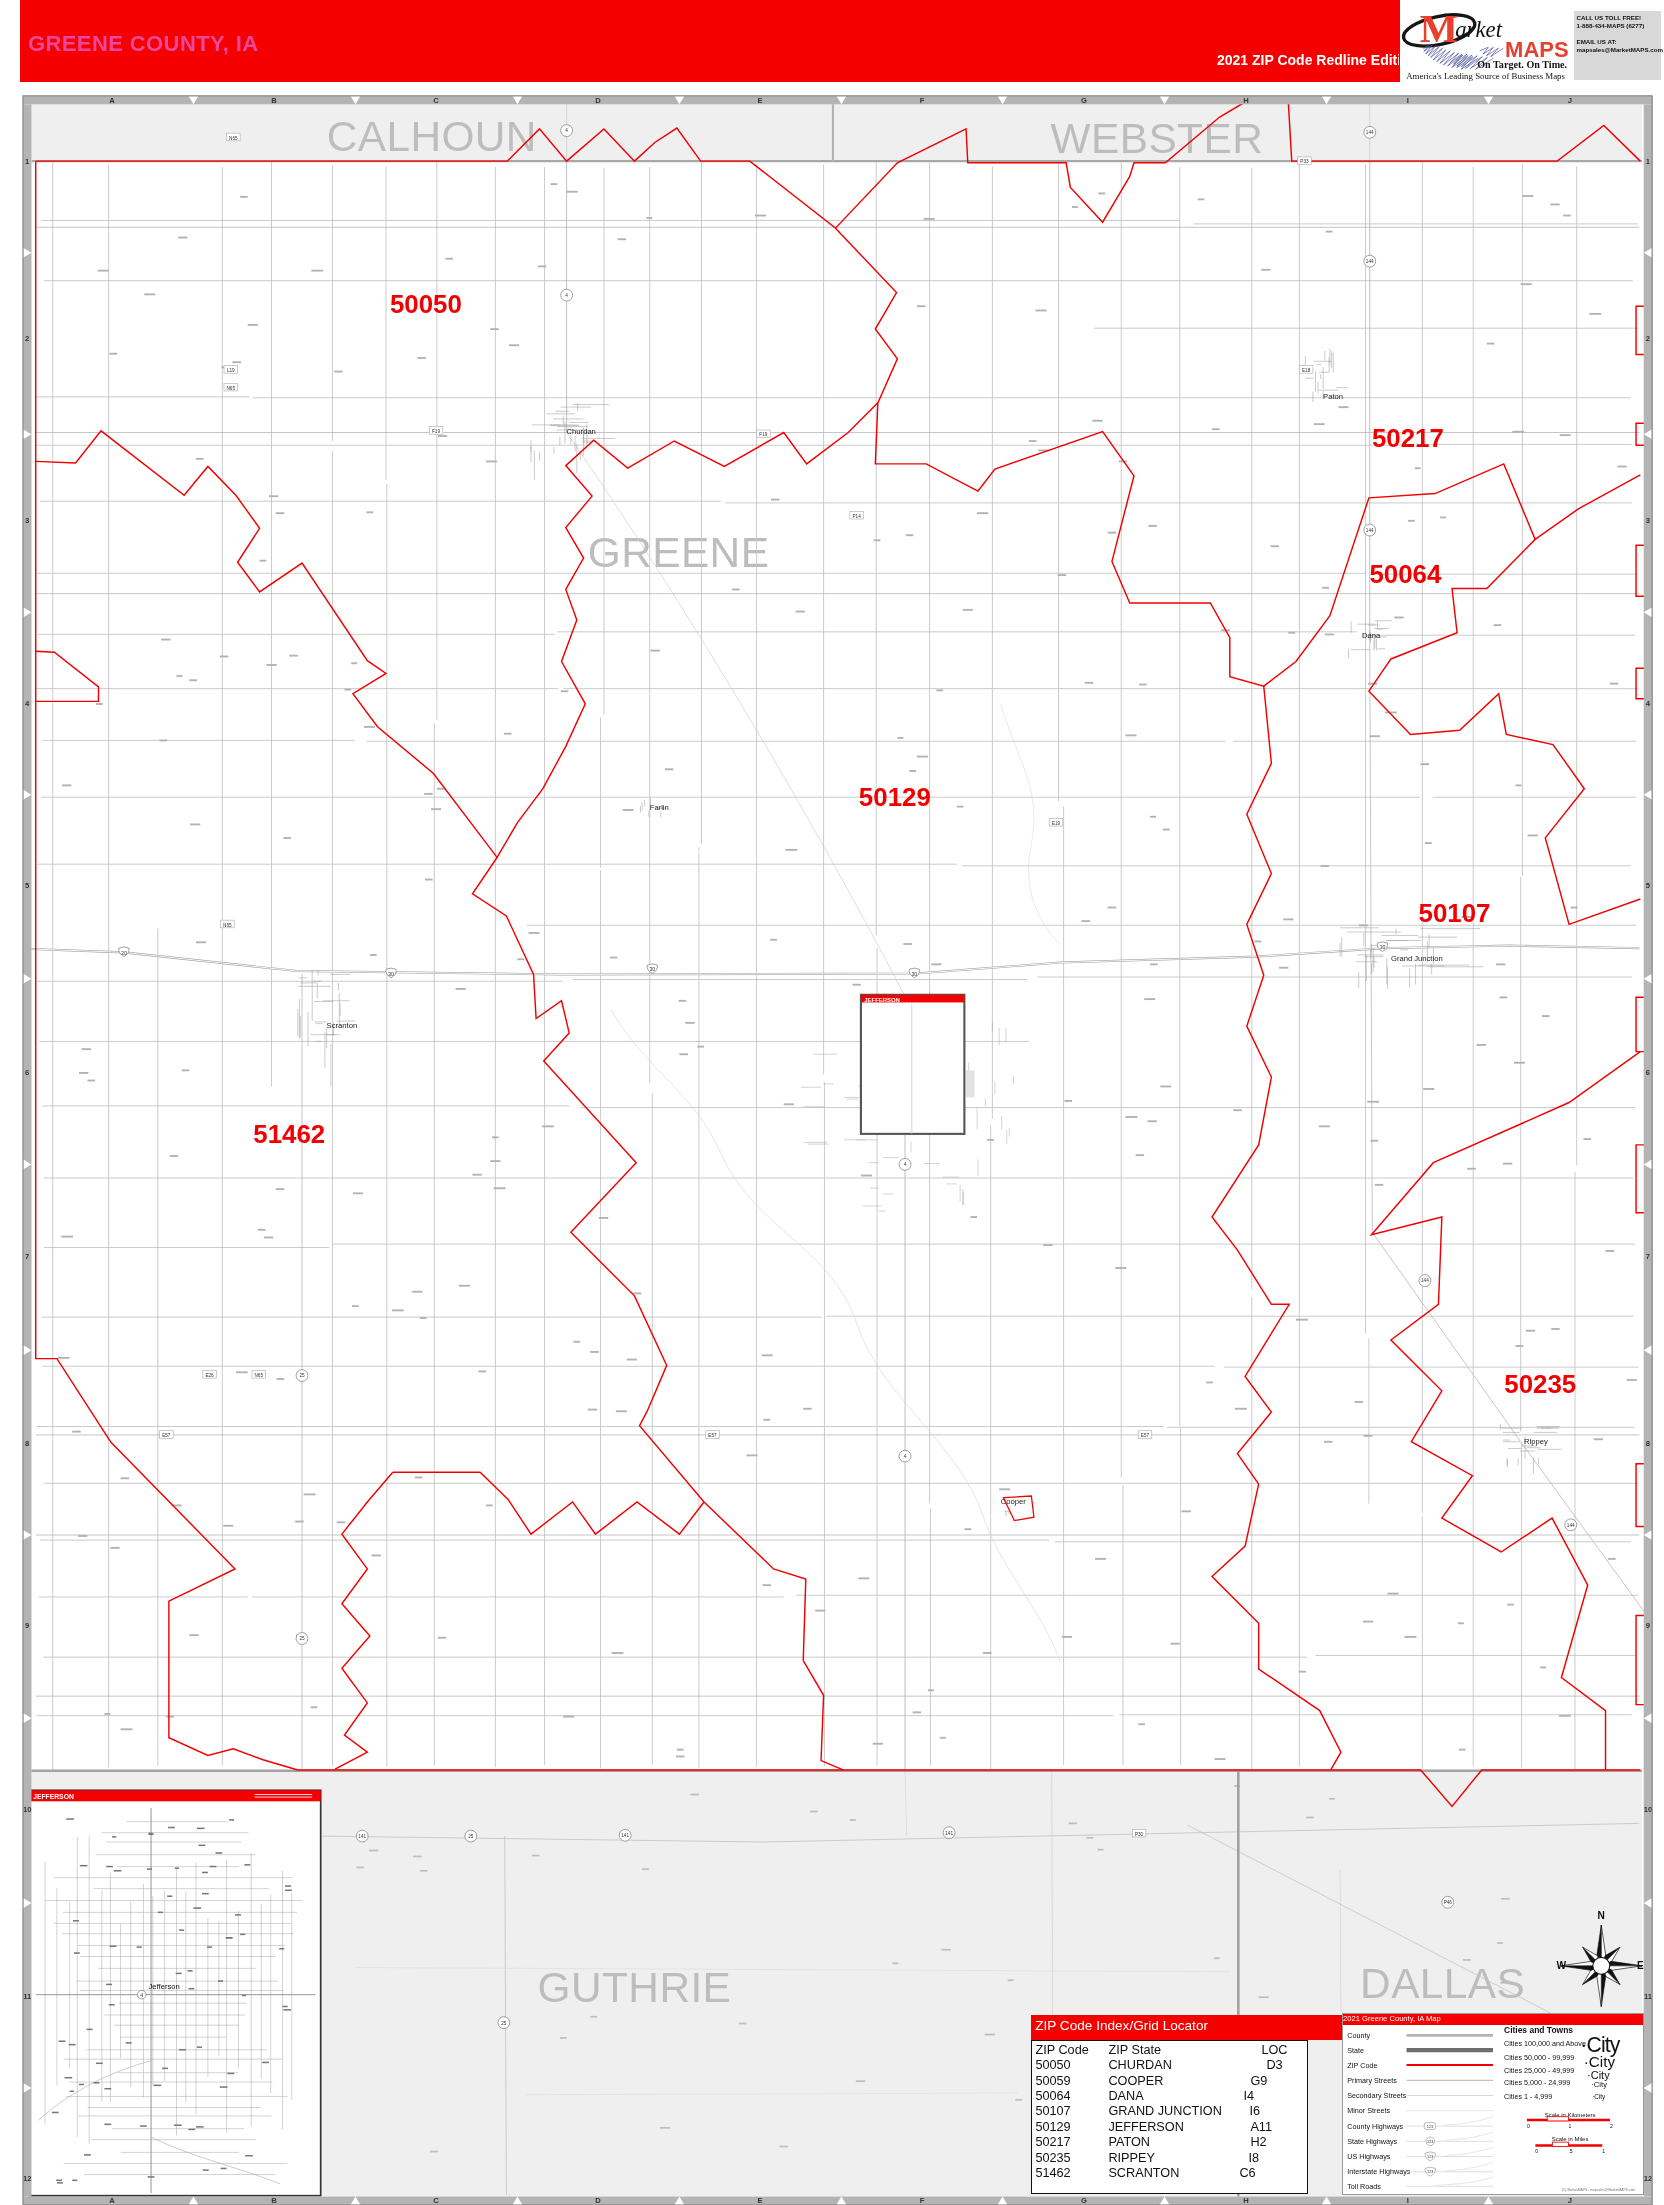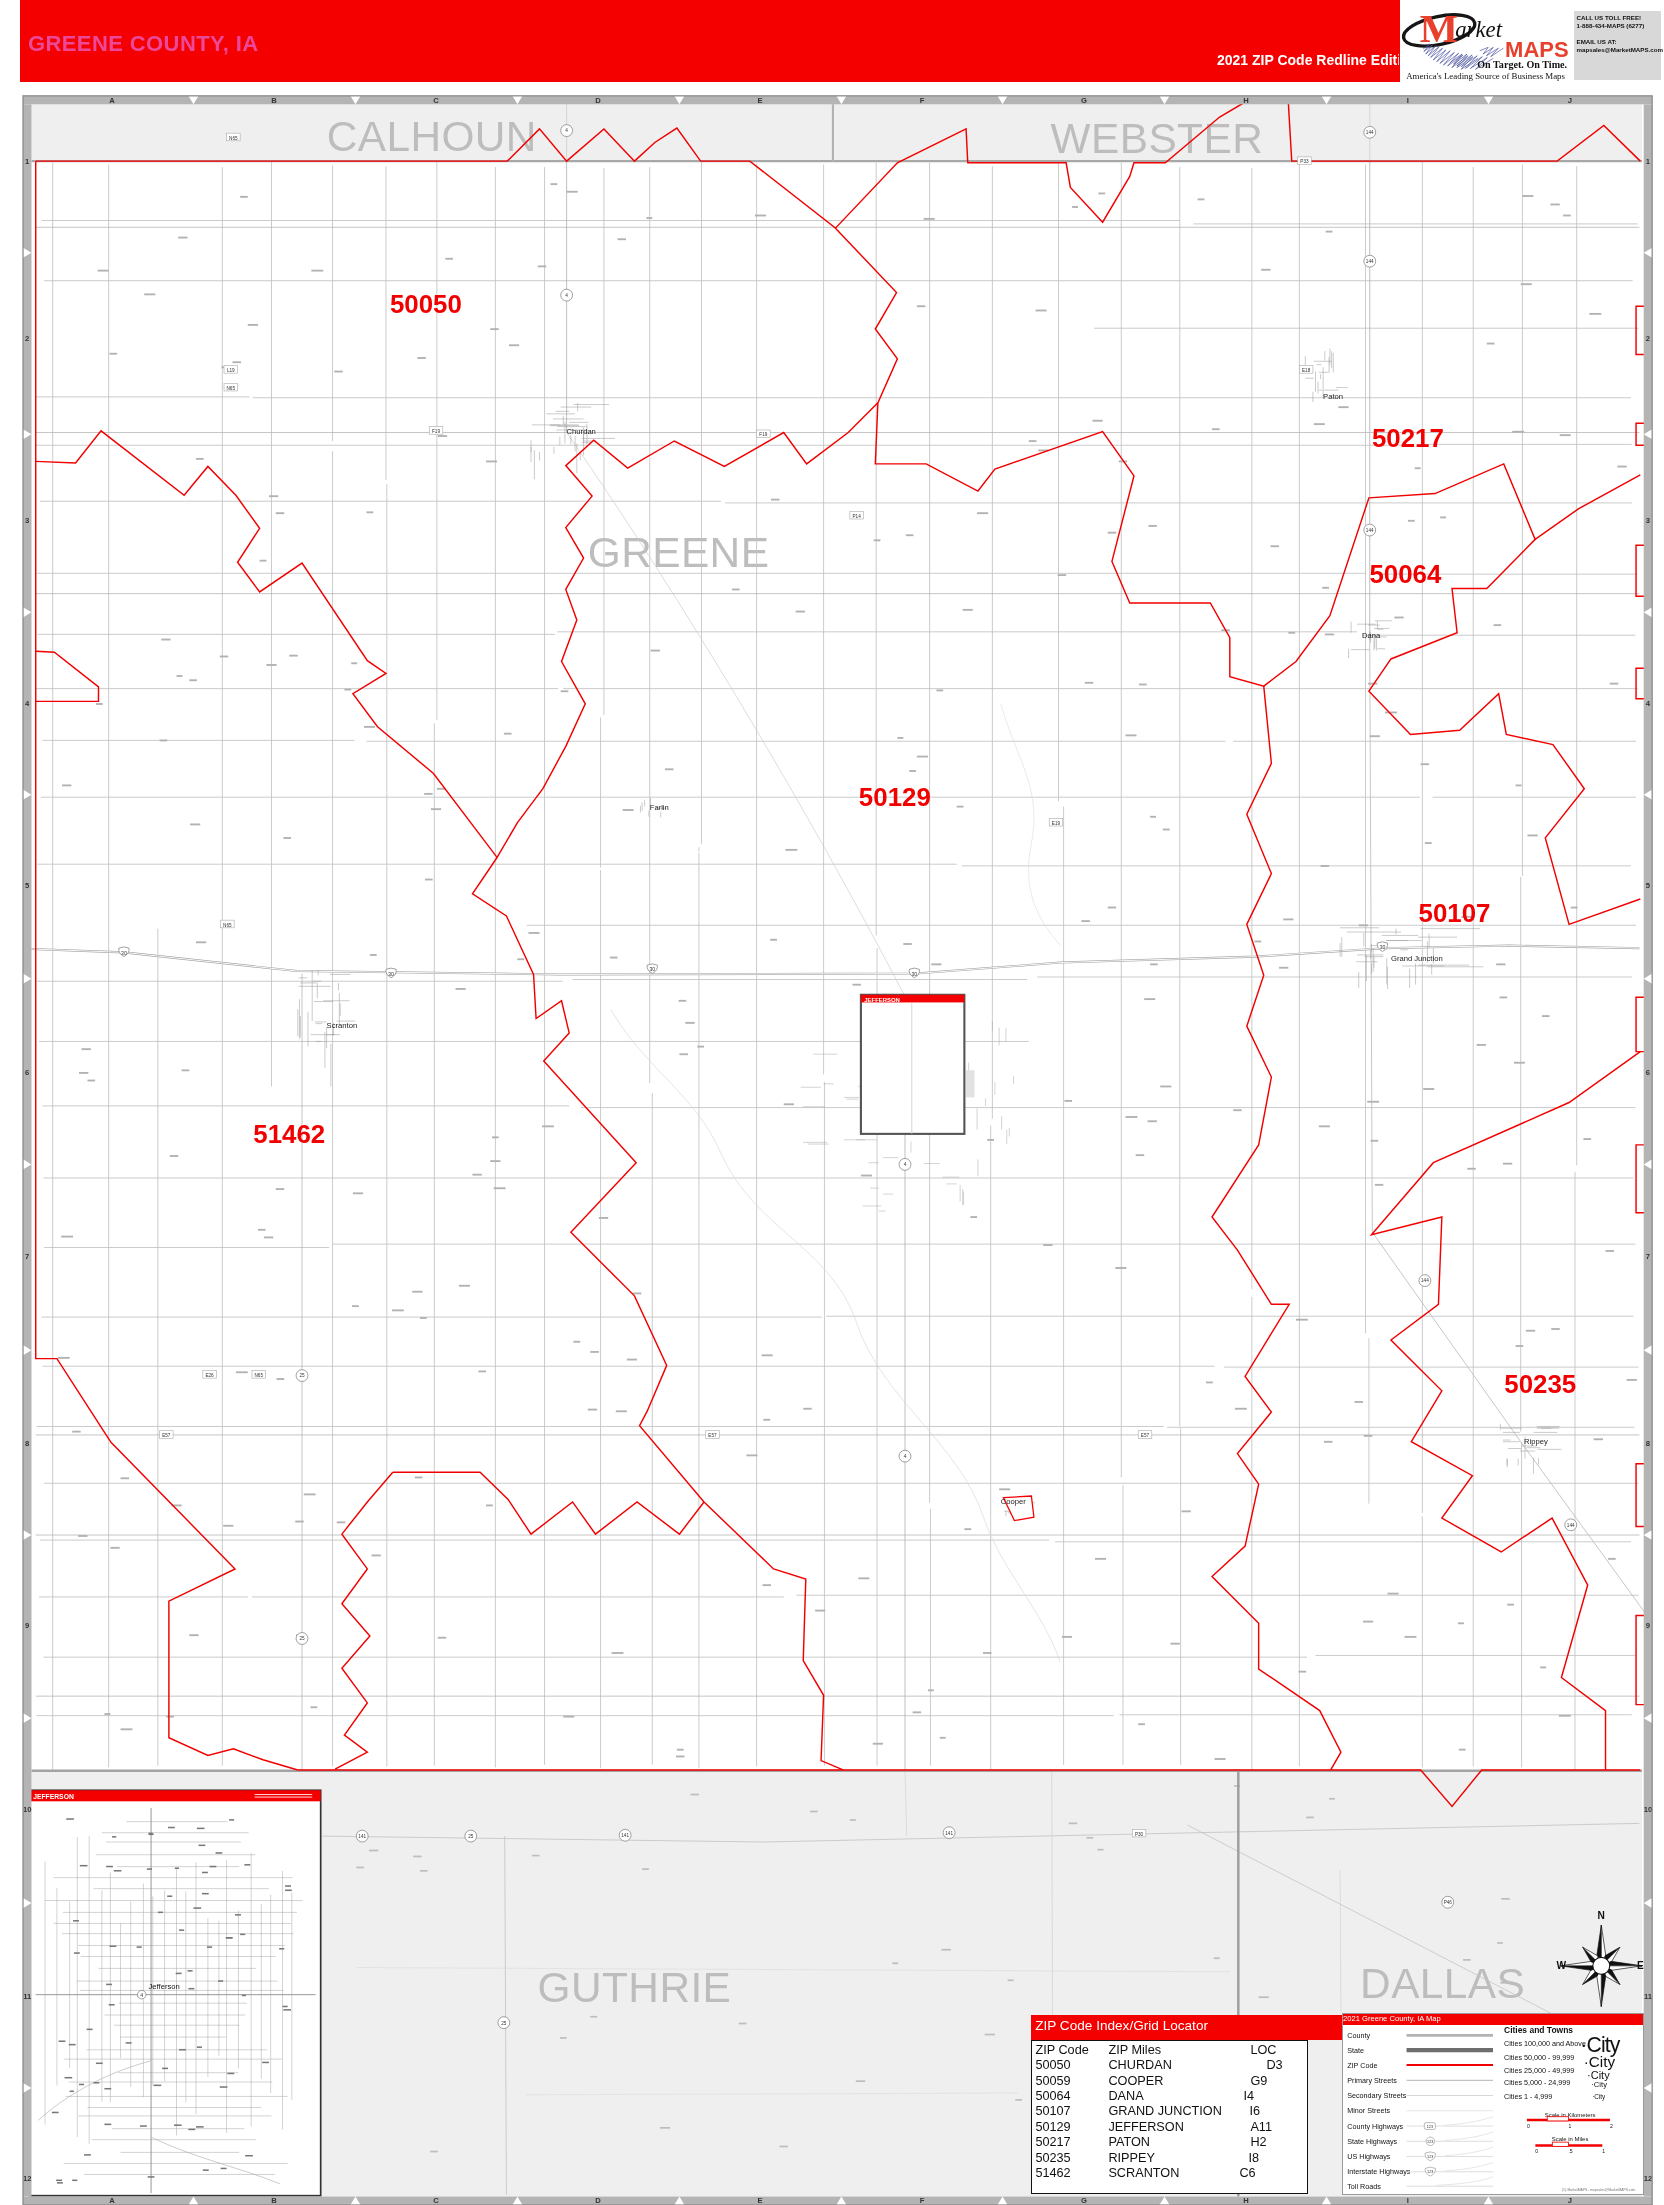--- a/index.html
+++ b/index.html
@@ -1029,21 +1029,21 @@
 <text x="32" y="2137" font-size="9" font-weight="bold" fill="#333" text-anchor="middle">10</text>
 <text x="1943" y="2137" font-size="9" font-weight="bold" fill="#333" text-anchor="middle">10</text>
 <text x="32" y="2357" font-size="9" font-weight="bold" fill="#333" text-anchor="middle">11</text>
 <text x="1943" y="2357" font-size="9" font-weight="bold" fill="#333" text-anchor="middle">11</text>
 <text x="32" y="2572" font-size="9" font-weight="bold" fill="#333" text-anchor="middle">12</text>
 <text x="1943" y="2572" font-size="9" font-weight="bold" fill="#333" text-anchor="middle">12</text>
 <rect x="27" y="113" width="1921" height="2487" fill="none" stroke="#8a8a8a" stroke-width="1.5"></rect>
 </svg>
 <div class="abs" style="left:1031px;top:2015px;width:336px;height:24.6px;background:#f40000;color:#fff;font-size:13.6px;padding:3.4px 0 0 4.2px">ZIP Code Index/Grid Locator</div>
 <div class="abs" style="left:1031px;top:2040px;width:277px;height:154px;background:#fff;border:1.7px solid #111;font-size:12.7px;color:#111;line-height:15.4px;padding-top:1.7px">
-<div style="position:relative;left:3.4px">ZIP Code<span style="position:absolute;left:73px">ZIP Miles</span><span style="position:absolute;left:215px">LOC</span></div>
+<div style="position:relative;left:3.4px">ZIP Code<span style="position:absolute;left:73px">ZIP State</span><span style="position:absolute;left:226px">LOC</span></div>
 <div style="position:relative;left:3.4px">50050<span style="position:absolute;left:73px">CHURDAN</span><span style="position:absolute;left:231px">D3</span></div>
 <div style="position:relative;left:3.4px">50059<span style="position:absolute;left:73px">COOPER</span><span style="position:absolute;left:215px">G9</span></div>
 <div style="position:relative;left:3.4px">50064<span style="position:absolute;left:73px">DANA</span><span style="position:absolute;left:208px">I4</span></div>
 <div style="position:relative;left:3.4px">50107<span style="position:absolute;left:73px">GRAND JUNCTION</span><span style="position:absolute;left:214px">I6</span></div>
 <div style="position:relative;left:3.4px">50129<span style="position:absolute;left:73px">JEFFERSON</span><span style="position:absolute;left:215px">A11</span></div>
 <div style="position:relative;left:3.4px">50217<span style="position:absolute;left:73px">PATON</span><span style="position:absolute;left:215px">H2</span></div>
 <div style="position:relative;left:3.4px">50235<span style="position:absolute;left:73px">RIPPEY</span><span style="position:absolute;left:213px">I8</span></div>
 <div style="position:relative;left:3.4px">51462<span style="position:absolute;left:73px">SCRANTON</span><span style="position:absolute;left:204px">C6</span></div>
 </div>
 <div class="abs" style="left:1342px;top:2013px;width:302px;height:182px;background:#fff;border:0.8px solid #999">

